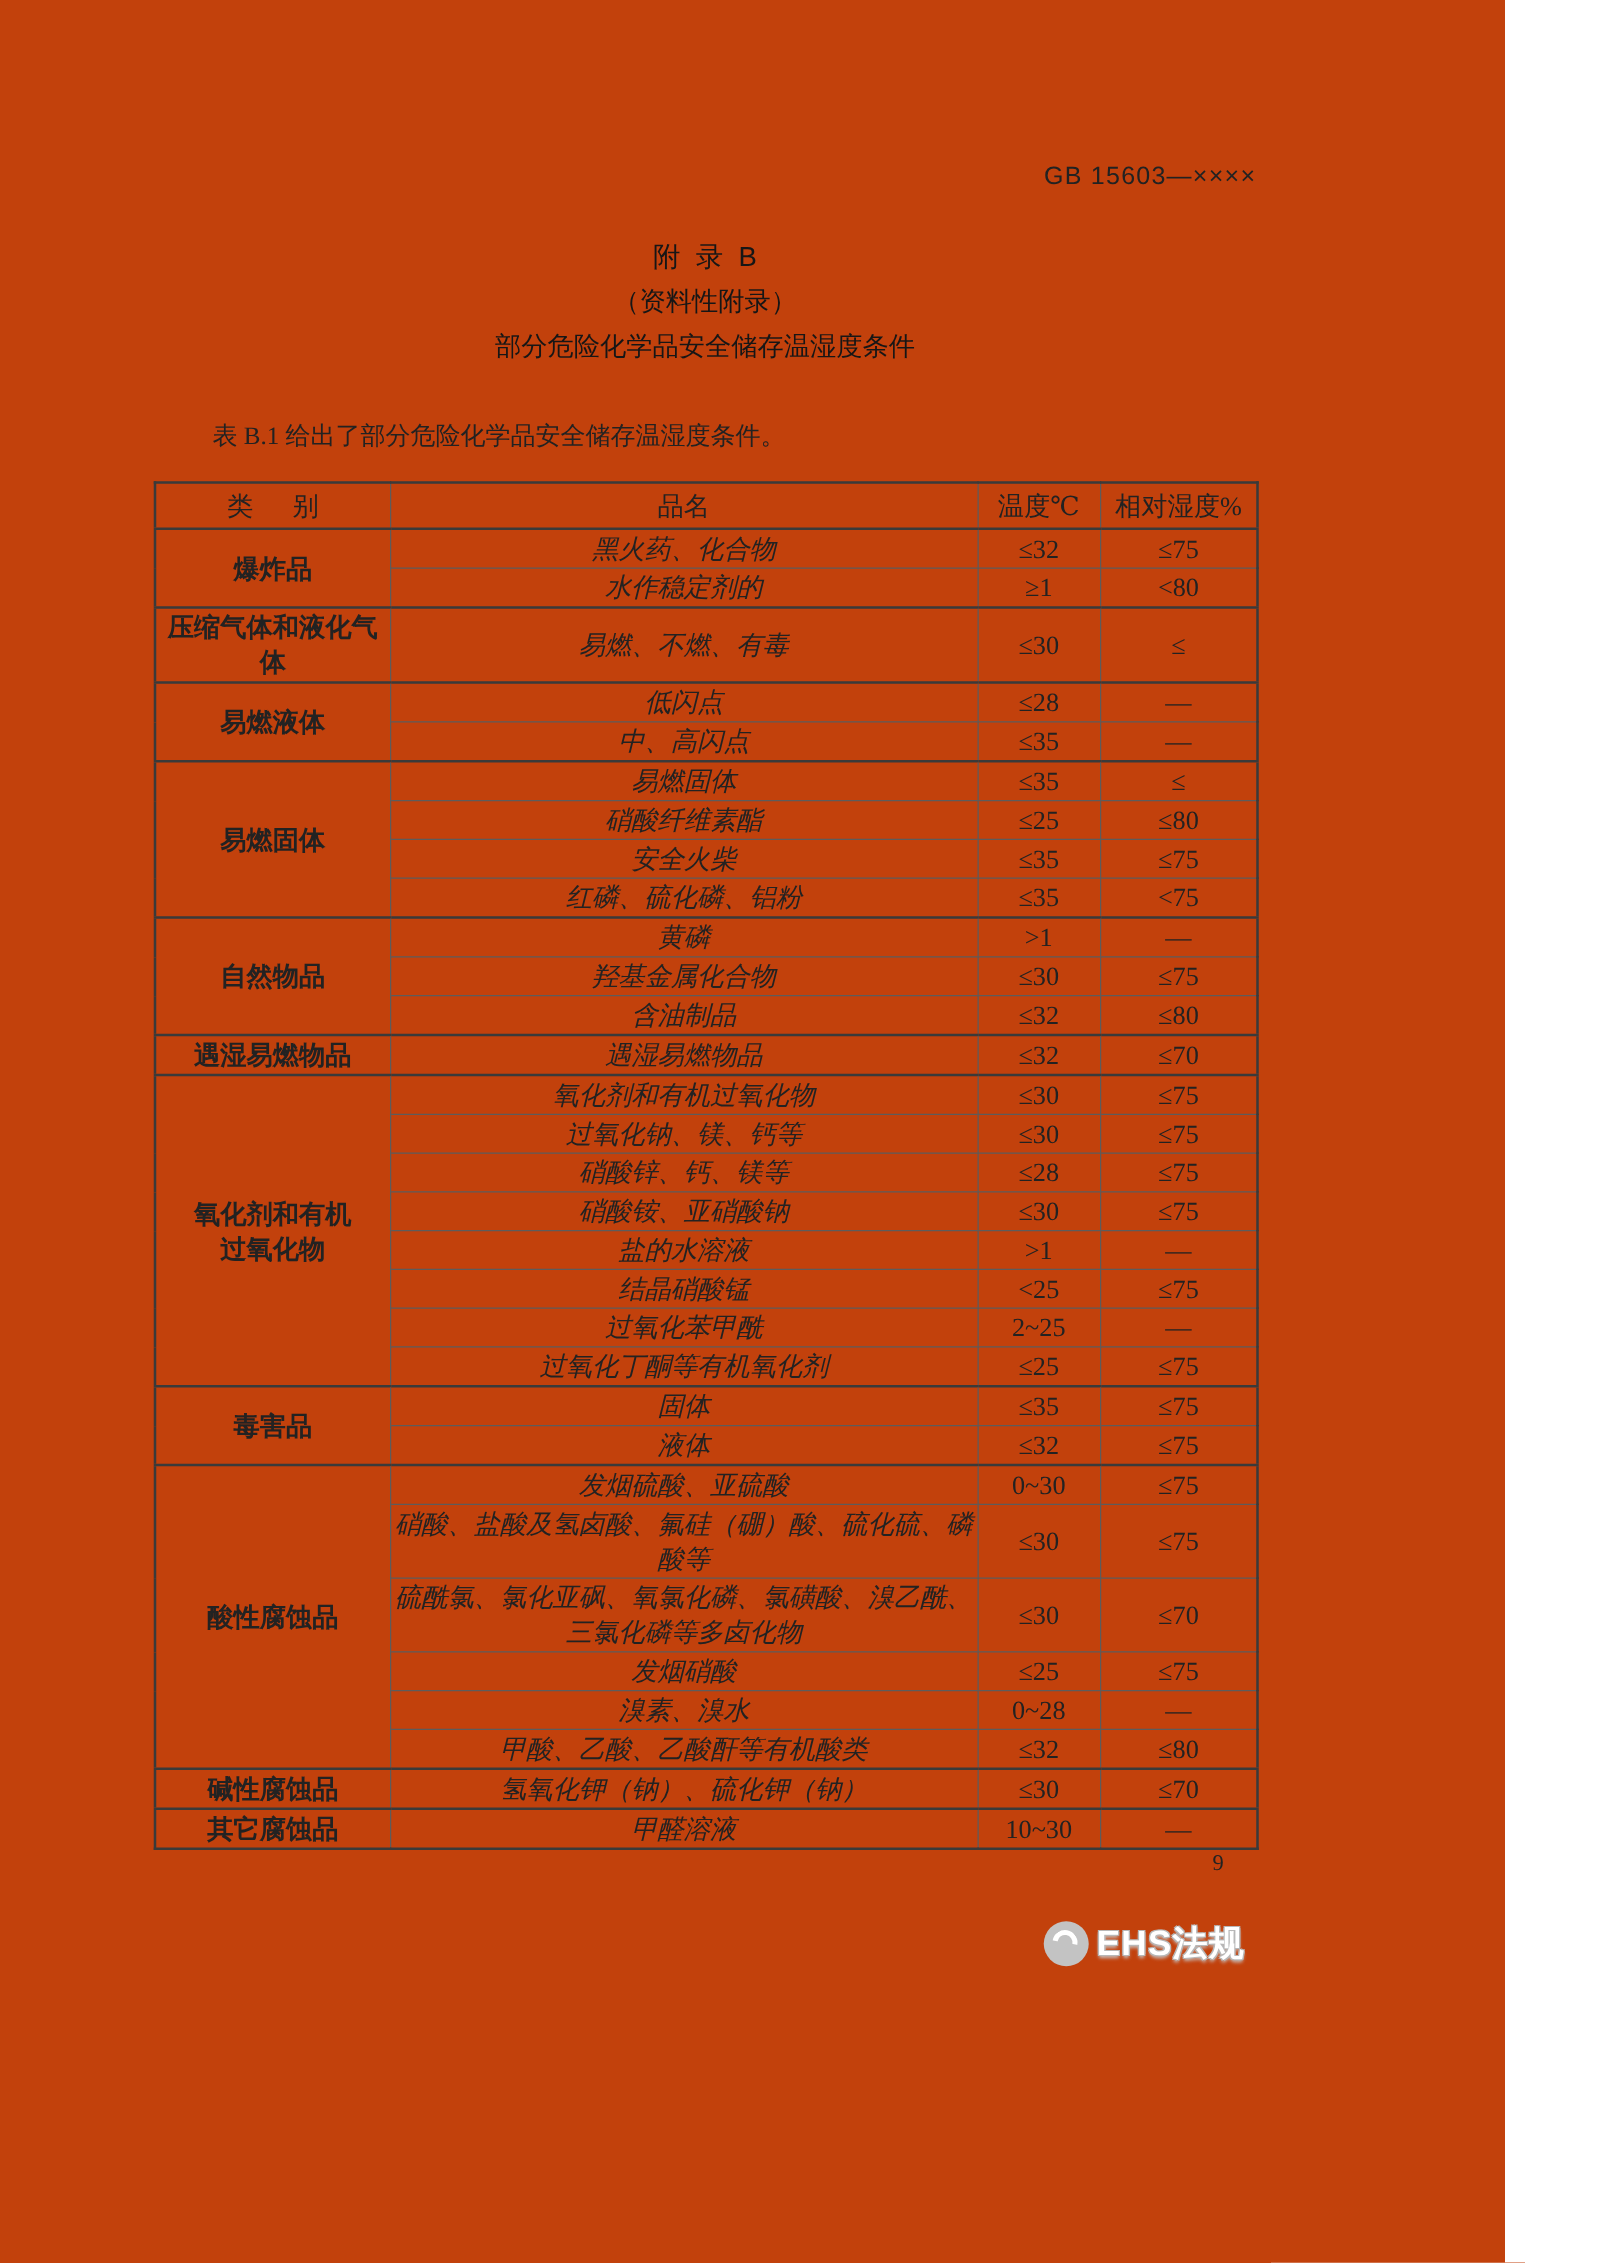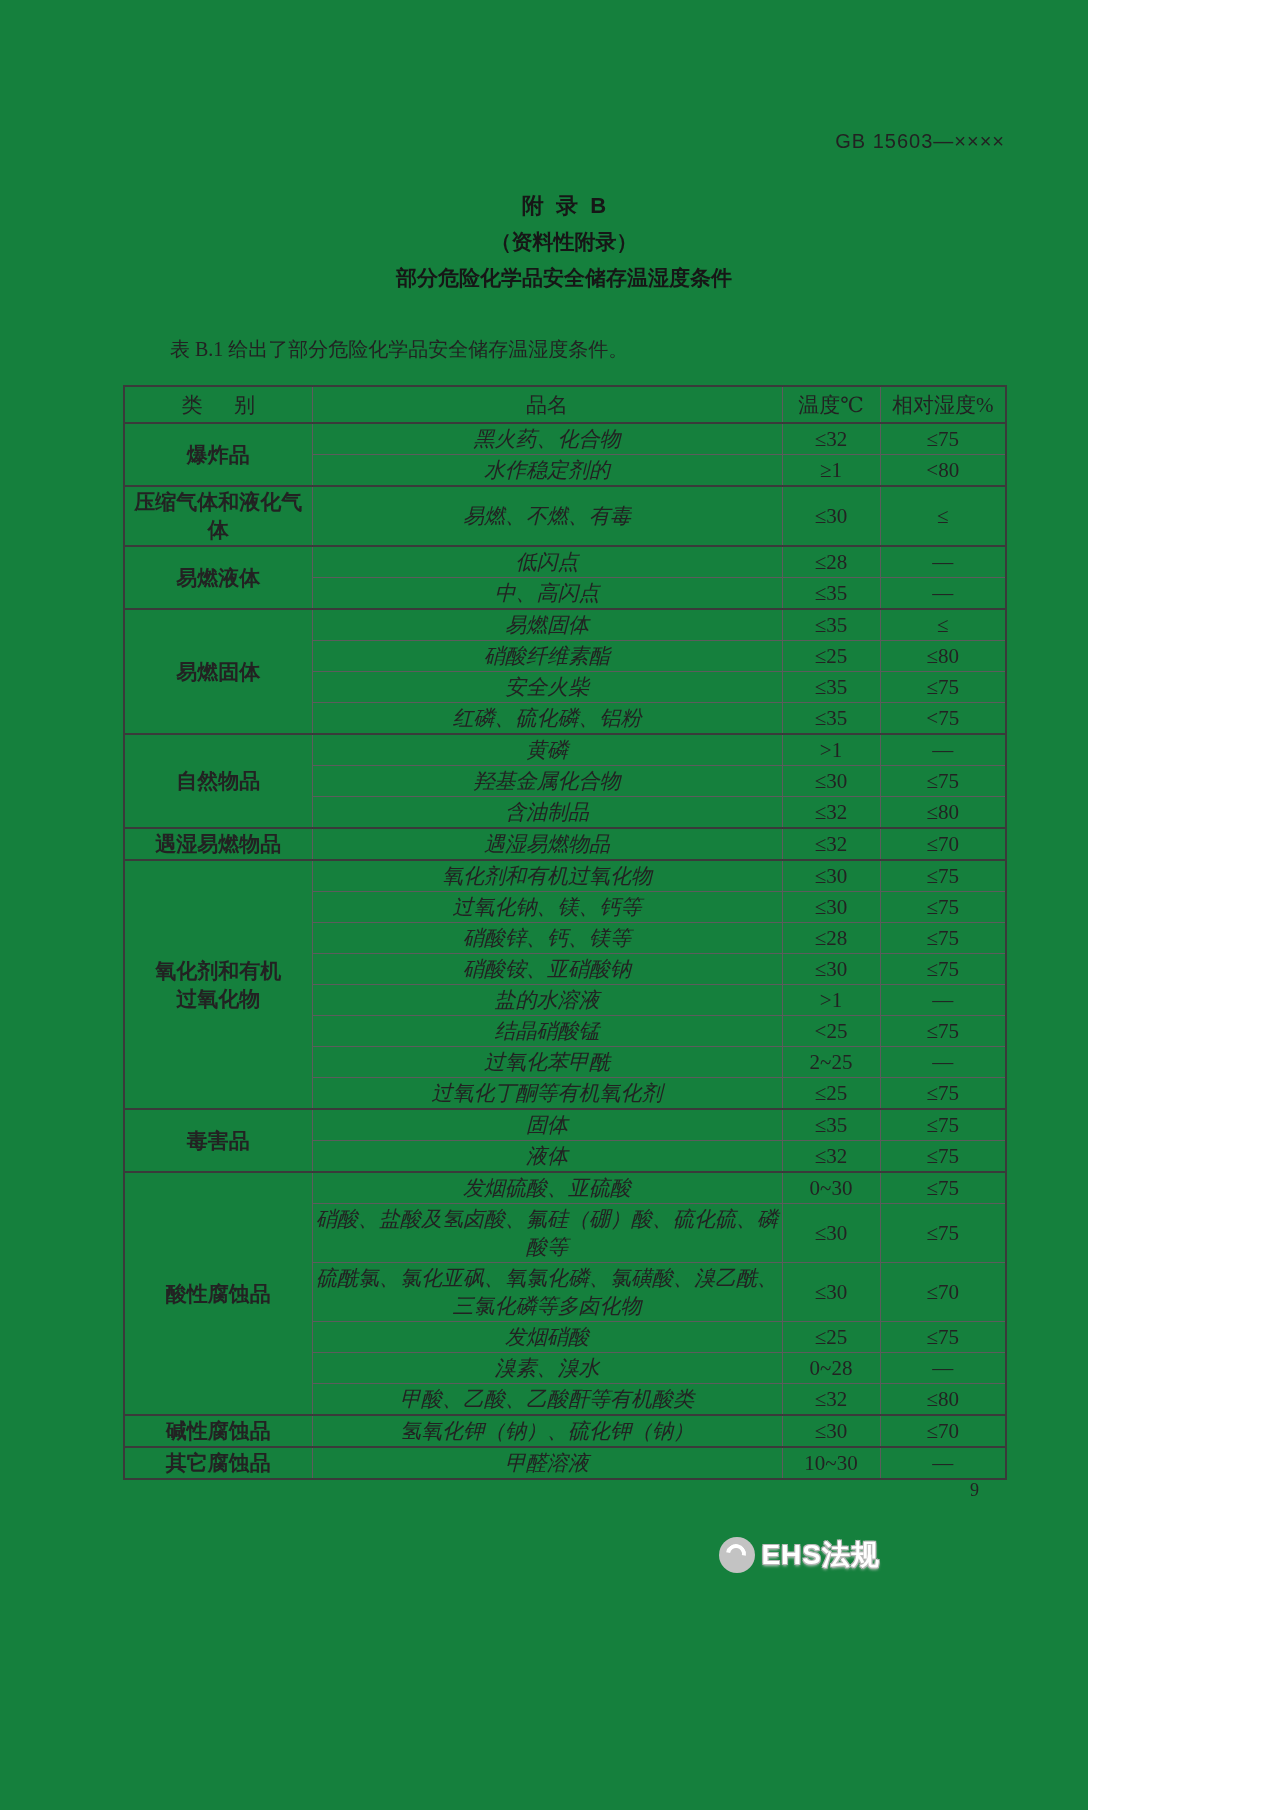--- a/index.html
+++ b/index.html
@@ -1,21 +1,21 @@
 <!DOCTYPE html>
 <html><head>
 <meta charset="utf-8">
 <style>
   * { margin: 0; padding: 0; box-sizing: border-box; }
   body { background: #ffffff; font-family: "Liberation Serif", "DejaVu Serif", serif; }
   .page {
     position: relative;
-    width: 1088px;
+    width: 1204px;
     height: 1810px;
-    background: #15803d;
+    background: #c2410c;
     color: #1f1f1f;
     overflow: hidden;
   }
   .content {
     position: absolute;
     left: 123px;
     top: 0;
     width: 882px;
   }
   .doc-header {
@@ -23,21 +23,21 @@
     text-align: right;
     font-family: "Liberation Sans", "DejaVu Sans", sans-serif;
     font-size: 20px;
     letter-spacing: 1px;
     color: #222;
   }
   .title-block {
     margin-top: 34px;
     text-align: center;
     font-family: "Liberation Sans", "DejaVu Sans", sans-serif;
-    font-weight: bold;
+    font-weight: normal;
     color: #161616;
   }
   .appendix-title    { font-size: 22px; line-height: 37px; white-space: pre; }
   .appendix-subtitle { font-size: 21px; line-height: 36px; }
   .appendix-heading  { font-size: 21px; line-height: 36px; }
   .intro {
     margin-top: 40px;
     padding-left: 47px;
     font-size: 20px;
     line-height: 27px;

